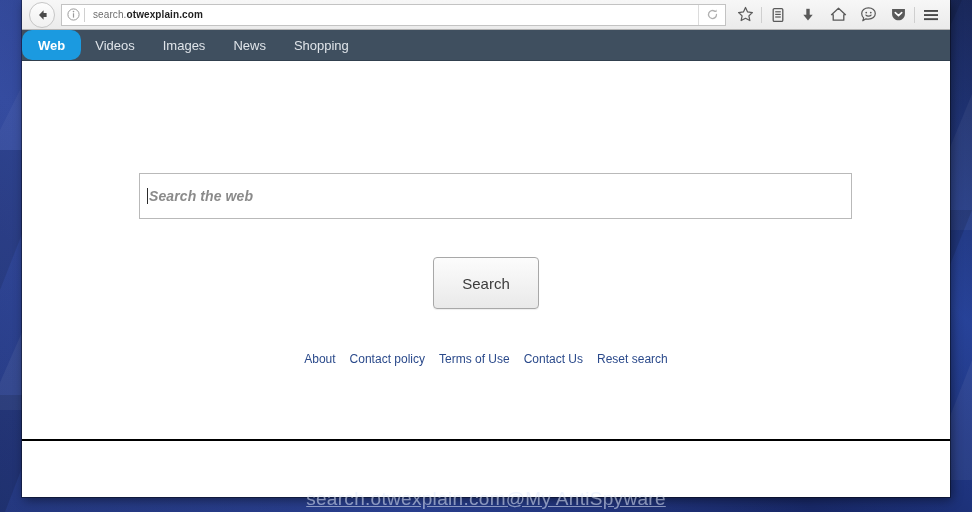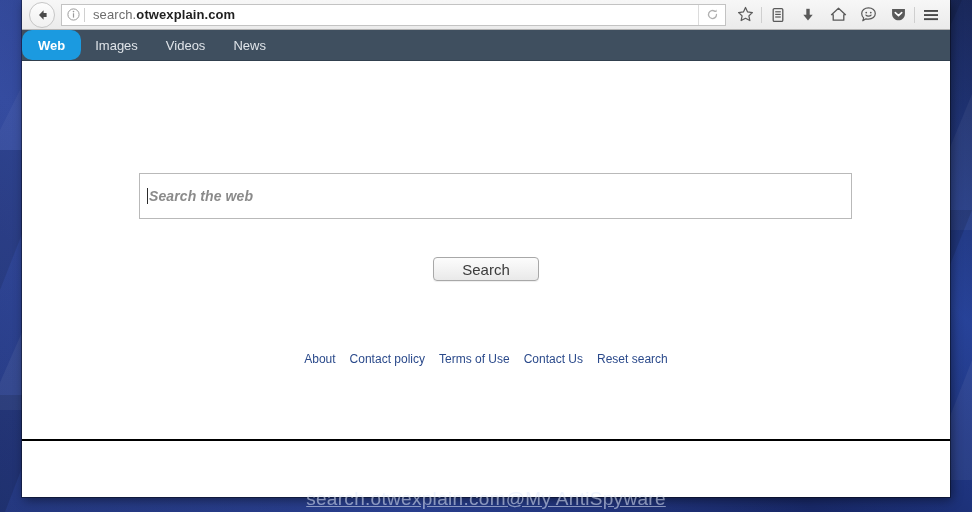--- a/index.html
+++ b/index.html
@@ -82,21 +82,21 @@
     width: 22px;
     display: flex; align-items: center; justify-content: center;
     flex: 0 0 auto;
   }
   .url-sep {
     width: 1px; height: 14px; background: #d0d0d0; flex: 0 0 auto;
   }
   .url-text {
     flex: 1 1 auto;
     padding-left: 8px;
-    font-size: 13px;
+    font-size: 10px;
     color: #6d6d6d;
     letter-spacing: 0.1px;
     white-space: nowrap;
     overflow: hidden;
   }
   .url-text b { color: #1f1f1f; font-weight: 700; }
   .reload-btn {
     width: 26px; height: 20px;
     display: flex; align-items: center; justify-content: center;
     border-left: 1px solid #dcdcdc;
@@ -175,21 +175,21 @@
   }
   .search-btn-wrap {
     position: absolute;
     left: 0; right: 0;
     top: 196px;
     display: flex;
     justify-content: center;
   }
   .search-btn {
     width: 106px;
-    height: 24px;
+    height: 52px;
     border: 1px solid #a8a8a8;
     border-radius: 4px;
     background: linear-gradient(to bottom, #fcfcfc 0%, #f3f3f3 50%, #e9e9e9 100%);
     color: #3b3b3b;
     font-size: 15px;
     font-family: "Liberation Sans", sans-serif;
     cursor: pointer;
     box-shadow: 0 1px 1px rgba(0,0,0,0.07);
   }
   .footer-links {
@@ -319,27 +319,30 @@
         </svg>
       </span>
     </div>
   </div>
 
   <div class="site-nav">
     <div class="site-tab active">
       <span>Web</span>
     </div>
     <div class="site-tab">
+      <span>Videos</span>
+    </div>
+    <div class="site-tab">
       <span>Images</span>
-    </div>
-    <div class="site-tab">
-      <span>Videos</span>
     </div>
     <div class="site-tab">
       <span>News</span>
+    </div>
+    <div class="site-tab">
+      <span>Shopping</span>
     </div>
   </div>
 
   <div class="page">
 
     <div class="search-box-wrap">
       <div class="search-box">
         <span class="caret"></span>
         <span class="search-placeholder">Search the web</span>
       </div>

